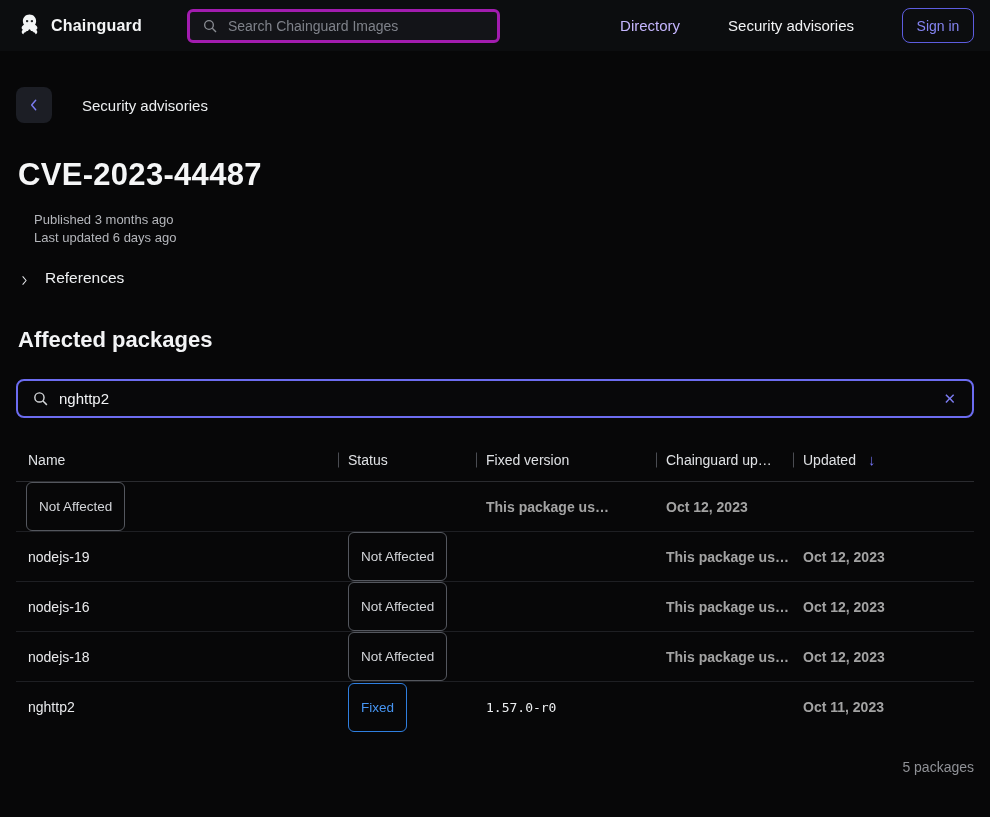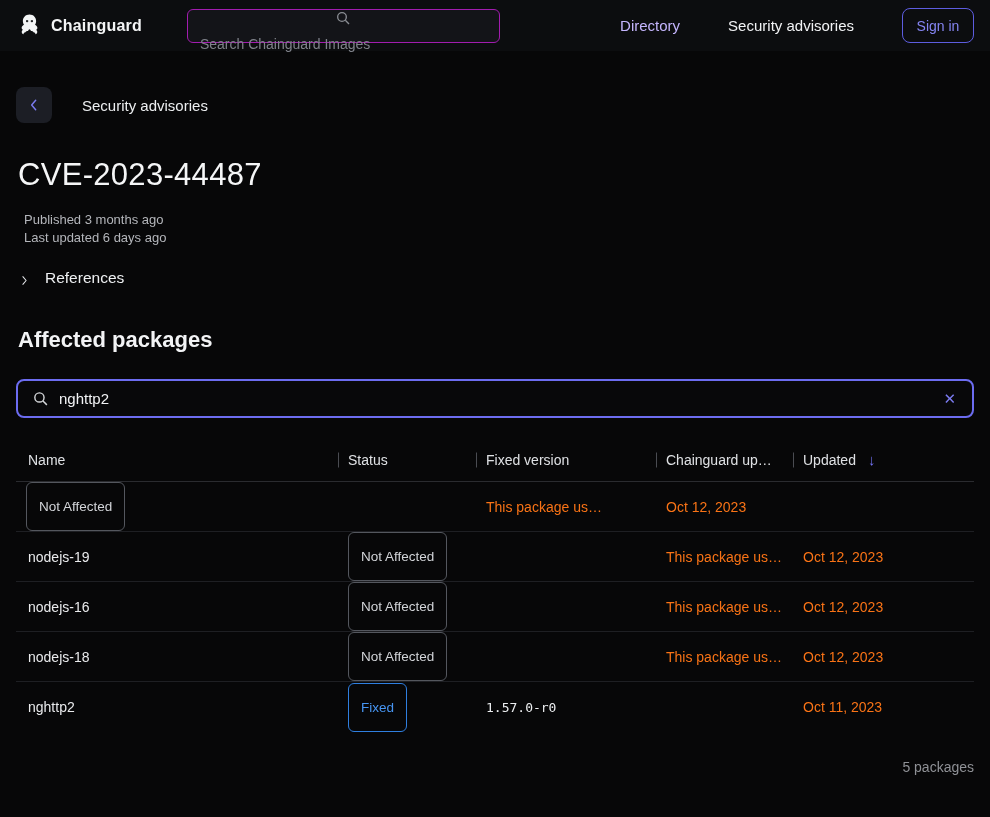--- a/index.html
+++ b/index.html
@@ -14,22 +14,22 @@
   .navbar {
     height:51px; background:#0c0d0f;
     display:flex; align-items:center;
     padding:16px 16px;
   }
   .brand { display:flex; align-items:center; gap:8px; cursor:pointer; }
   .brand-name { font-size:16px; font-weight:700; color:#f4f5f6; letter-spacing:.2px; }
   .nav-search {
     margin-left:45px;
     width:313px; height:34px;
-    background:#131418; border:1px solid #a21caf; border-radius:6px;
-    display:flex; align-items:center; gap:10px; padding:0 12px;flex-direction:column;
+    background:#131418; border:3px solid #a21caf; border-radius:6px;
+    display:flex; align-items:center; gap:10px; padding:0 12px;
   }
   .nav-search input {
     background:transparent; border:none; outline:none;
     color:#c9cbd0; font-size:14px; width:100%;
     font-family:"Liberation Sans", sans-serif;
   }
   .nav-search input::placeholder { color:#7f828a; }
   .nav-links { margin-left:auto; display:flex; align-items:center; gap:48px; }
   .nav-link { font-size:15px; color:#c4b5fd; cursor:pointer; }
   .nav-link.active { color:#f2f3f5; }
@@ -47,23 +47,23 @@
   .back-btn {
     width:36px; height:36px; border-radius:8px;
     background:#1c1e25; border:none; cursor:pointer;
     display:flex; align-items:center; justify-content:center;
     color:#7b7bf0; font-size:18px;
   }
   .breadcrumb-label { font-size:15px; color:#eceef0; }
 
   .page-title {
     margin-top:34px; margin-left:2px;
-    font-size:31px; font-weight:400; color:#f5f6f7; letter-spacing:.3px;
-  }
-  .meta { margin-top:18px; margin-left:8px; font-size:13px; color:#b4b6bb; line-height:18px; }
+    font-size:31px; font-weight:700; color:#f5f6f7; letter-spacing:.3px;
+  }
+  .meta { margin-top:18px; margin-left:18px; font-size:13px; color:#b4b6bb; line-height:18px; }
 
   .references { margin-top:22px; margin-left:2px; display:flex; align-items:flex-end; gap:14px; cursor:pointer; width:fit-content; }
   .ref-chevron { color:#e4e6e9; font-size:15px; }
   .ref-label { font-size:15.5px; color:#eef0f2; }
 
   .section-title { margin-top:40px; margin-left:2px; font-size:22px; font-weight:700; color:#f2f3f5; }
 
   .filter-box {
     margin-top:26px;
     height:39px; border:2px solid #6c6cf0; border-radius:8px;
@@ -97,21 +97,21 @@
   .th:not(:first-child)::before {
     content:""; position:absolute; left:0; top:50%; transform:translateY(-50%);
     width:1px; height:15px; background:#4a4c52;
   }
   .sort-arrow { color:#6f6fee; font-size:15px; }
 
   .trow { height:50px; border-bottom:1px solid #1e1f23; cursor:pointer; }
   .trow:last-child { border-bottom:none; }
   .td { padding-left:10px; font-size:14px; overflow:hidden; white-space:nowrap; }
   .td-name { padding-left:12px; color:#e9eaec; }
-  .td-dim { color:#f97316; }
+  .td-dim { color:#a3a3a3;font-weight:bold; }
   .mono { font-family:"DejaVu Sans Mono", monospace; font-size:13px; color:#eceef0; }
 
   .badge {
     display:inline-block; padding:16px 12px;
     border:1px solid #54575e; border-radius:6px;
     font-size:13.5px; color:#d2d4d8;
   }
   .badge:empty { display:none; }
   .badge-fixed { border-color:#2f7fe0; color:#4795f2; }
 

